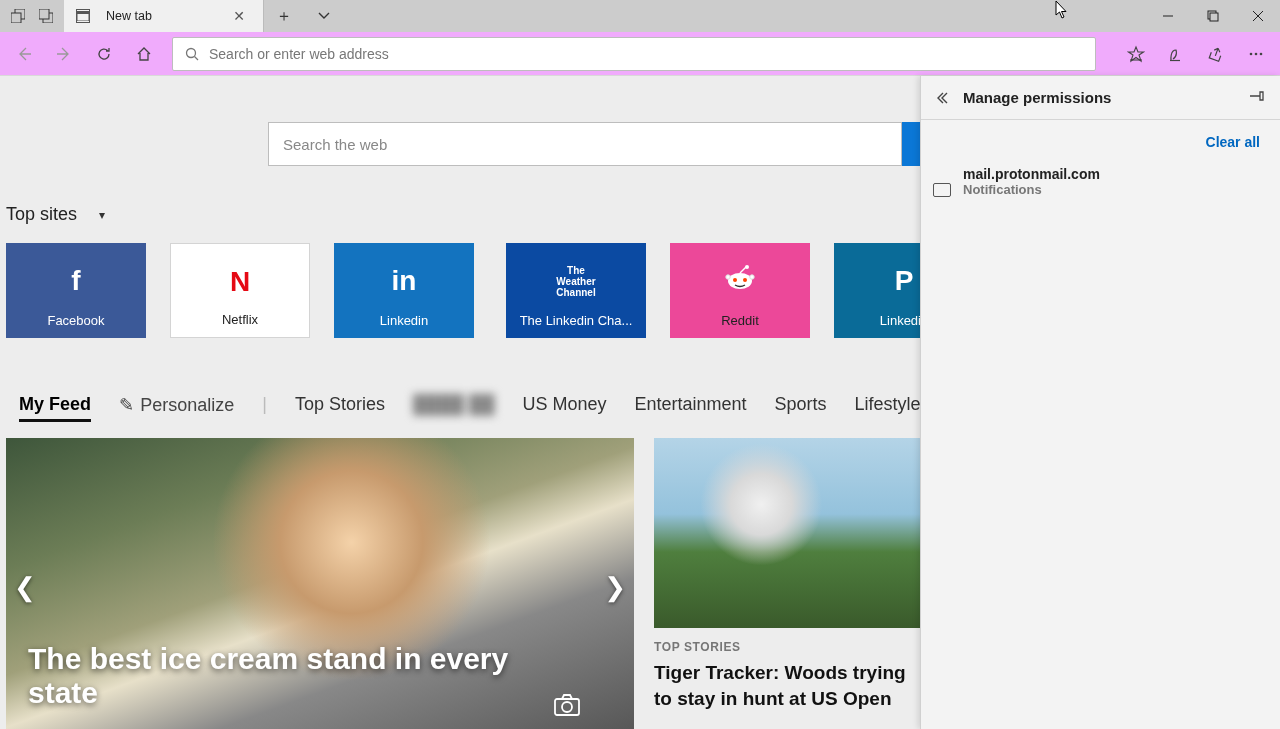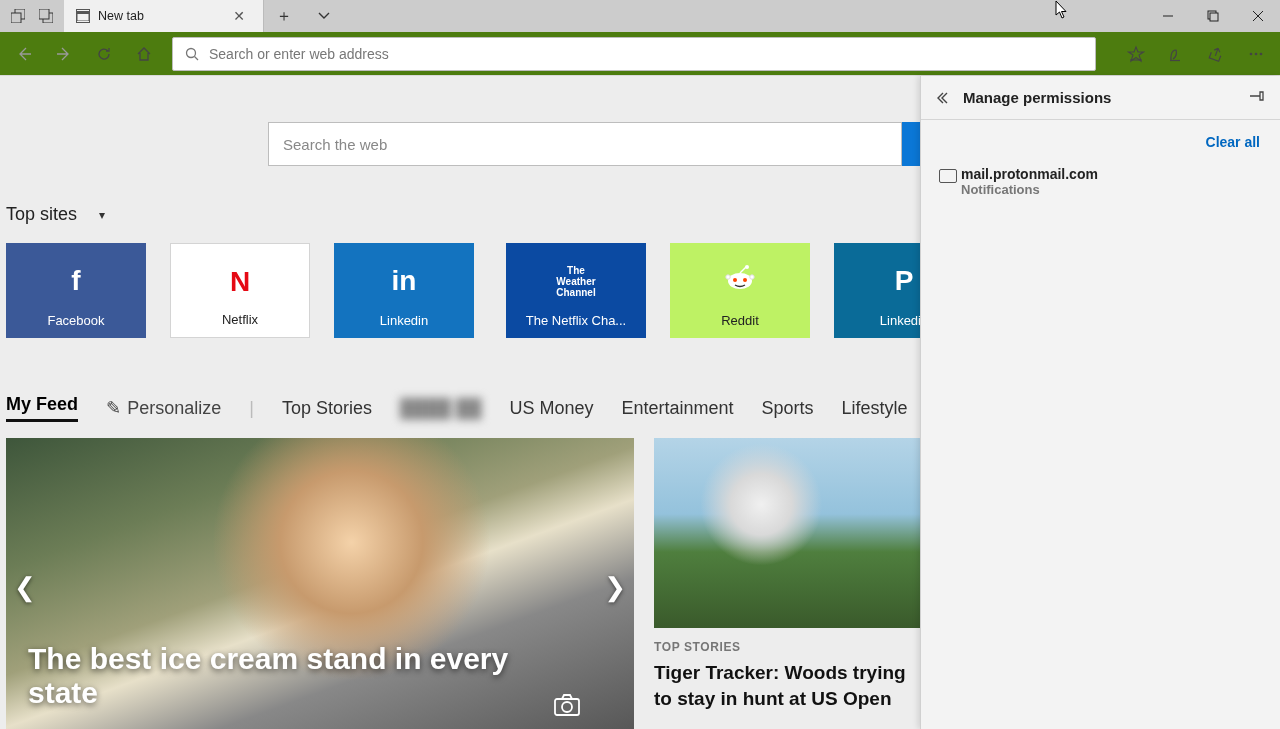--- a/index.html
+++ b/index.html
@@ -6,36 +6,36 @@
   html, body { width: 1280px; height: 729px; overflow: hidden; background: #ededed; }
 
   
   .titlebar {
     height: 32px; background: #ccc; display: flex; align-items: stretch;
     user-select: none;
   }
   .titlebar .win-icons { display:flex; align-items:center; padding:0 4px;}
   .titlebar .win-icons .ic { width:28px; height:32px; display:flex; align-items:center; justify-content:center; color:#333; }
   .tab {
-    display:flex; align-items:center; gap:8px;
+    display:flex; align-items:center; gap:16px;
     background:#f0f0f0; padding:0 14px 0 12px; min-width:200px;
     border-right:1px solid #bbb;
     font-size:12.5px; color:#222;
   }
   .tab .site-ic { width:14px; height:14px; border:1px solid #555; display:flex; align-items:center; justify-content:center; font-size:8px;}
   .tab .close { margin-left:auto; color:#555; font-size:14px; padding:0 4px; }
   .titlebar .post-tab { display:flex; align-items:center; }
   .titlebar .post-tab .ic { width:40px; height:32px; display:flex; align-items:center; justify-content:center; color:#333; font-size:16px;}
   .titlebar .spacer { flex:1; }
   .win-controls { display:flex; }
   .win-controls .ic { width:45px; height:32px; display:flex; align-items:center; justify-content:center; color:#222;}
 
   
   .toolbar {
-    height: 44px; background:#4d7c0f; display:flex; align-items:center; padding:0 4px;
+    height: 44px; background:#f0abfc; display:flex; align-items:center; padding:0 4px;
     border-bottom:1px solid #d9d9d9;
   }
   .toolbar .ic { width:40px; height:44px; display:flex; align-items:center; justify-content:center; color:#444; font-size:16px;}
   .toolbar .disabled { color:#aaa; }
   .addressbar {
     flex:1; height:34px; background:#fff; border:1px solid #bdbdbd; border-radius:2px;
     display:flex; align-items:center; padding:0 12px; margin:0 20px 0 8px;
   }
   .addressbar .search-ic { color:#777; margin-right:10px; font-size:14px;}
   .addressbar input { border:none; outline:none; flex:1; font-size:14px; color:#222; background:transparent;}
@@ -55,25 +55,25 @@
   .topsites-head { display:flex; align-items:center; gap:22px; padding:38px 0 0 6px; font-size:18px; color:#222;}
   .topsites-head .chev { font-size:12px; color:#333; }
 
   .tiles { display:flex; gap:24px; padding:18px 0 0 6px; }
   .tile { width:140px; height:95px; display:flex; flex-direction:column; align-items:center; justify-content:flex-end; padding-bottom:10px; color:#fff; font-size:13px; position:relative;}
   .tile .glyph { position:absolute; top:22px; font-size:28px; font-weight:bold;}
   .tile.white { color:#222; border:1px solid #d4d4d4; background:#fff;}
   .tile.fb { background:#3b5998;}
   .tile.li { background:#1373bf;}
   .tile.wx { background:#0b4aa2;margin-left:8px;}
-  .tile.rd { background:#bef264; color:#222;}
+  .tile.rd { background:#ec4899; color:#222;}
   .tile.pd { background:#0a6b98;}
 
   
-  .feed-tabs { display:flex; align-items:center; gap:28px; padding:56px 0 0 6px; font-size:18px; color:#333;}
+  .feed-tabs { display:flex; align-items:flex-start; gap:28px; padding:56px 0 0 6px; font-size:18px; color:#333;margin-left:13px;}
   .feed-tabs .ft { cursor:pointer; }
   .feed-tabs .ft.active { font-weight:600; color:#000; border-bottom:3px solid #111; padding-bottom:4px;}
   .feed-tabs .sep { color:#bbb; }
   .feed-tabs .pers { display:flex; align-items:center; gap:6px; color:#444;}
   .feed-tabs .blur { filter: blur(4px); color:#888; }
 
   
   .feed-row { display:flex; gap:20px; padding:16px 0 0 6px;}
   .hero {
     width:628px; height:298px; position:relative; overflow:hidden;
@@ -104,21 +104,21 @@
     position:absolute; top:76px; right:0; width:360px; height:653px;
     background:#f3f3f3; border-left:1px solid #d0d0d0; box-shadow:-2px 0 6px rgba(0,0,0,.12);
     display:flex; flex-direction:column; font-size:14px; color:#222;font-weight:bold;
   }
   .panel-head {
     height:44px; display:flex; align-items:center; gap:14px; padding:0 14px;
     border-bottom:1px solid #d5d5d5;
   }
   .panel-head .title { flex:1; font-size:15px;}
   .clearall { text-align:right; color:#0067c0; font-size:14px; padding:14px 20px 10px 0; cursor:pointer;}
-  .perm-item { display:flex; gap:4px; align-items:flex-start; padding:6px 18px;}
+  .perm-item { display:flex; gap:12px; align-items:flex-end; padding:6px 12px;}
   .perm-item .ic { width:18px; height:14px; border:1px solid #555; border-radius:2px; margin-top:3px;}
   .perm-item .name { font-size:14px; color:#222;}
   .perm-item .sub { font-size:13px; color:#777;}
 
   
   .cursor { position:absolute; top:0px; left:1055px; font-size:18px; color:#000; pointer-events:none; z-index:50;}
 
   svg { display:block; }
 </style>
 </head>
@@ -263,21 +263,21 @@
     <div class="tile white">
       <span class="glyph" style="color:#e50914">N</span>
       <span>Netflix</span>
     </div>
     <div class="tile li">
       <span class="glyph">in</span>
       <span>Linkedin</span>
     </div>
     <div class="tile wx">
       <span class="glyph" style="font-size:10px; line-height:1.1; text-align:center; font-weight:600;">The<br>Weather<br>Channel</span>
-      <span>The Netflix Cha...</span>
+      <span>The Linkedin Cha...</span>
     </div>
     <div class="tile rd">
       <span class="glyph">
         <svg width="30" height="26" viewBox="0 0 30 26">
             <ellipse cx="15" cy="16" rx="12" ry="8" fill="#fff"></ellipse>
             <circle cx="10" cy="15" r="2" fill="#ff4500"></circle>
             <circle cx="20" cy="15" r="2" fill="#ff4500"></circle>
             <path d="M10 20 Q15 23 20 20" fill="none" stroke="#333" stroke-width="1.3"></path>
             <circle cx="3" cy="12" r="2.2" fill="#fff" stroke="#ddd"></circle>
             <circle cx="27" cy="12" r="2.2" fill="#fff" stroke="#ddd"></circle>

